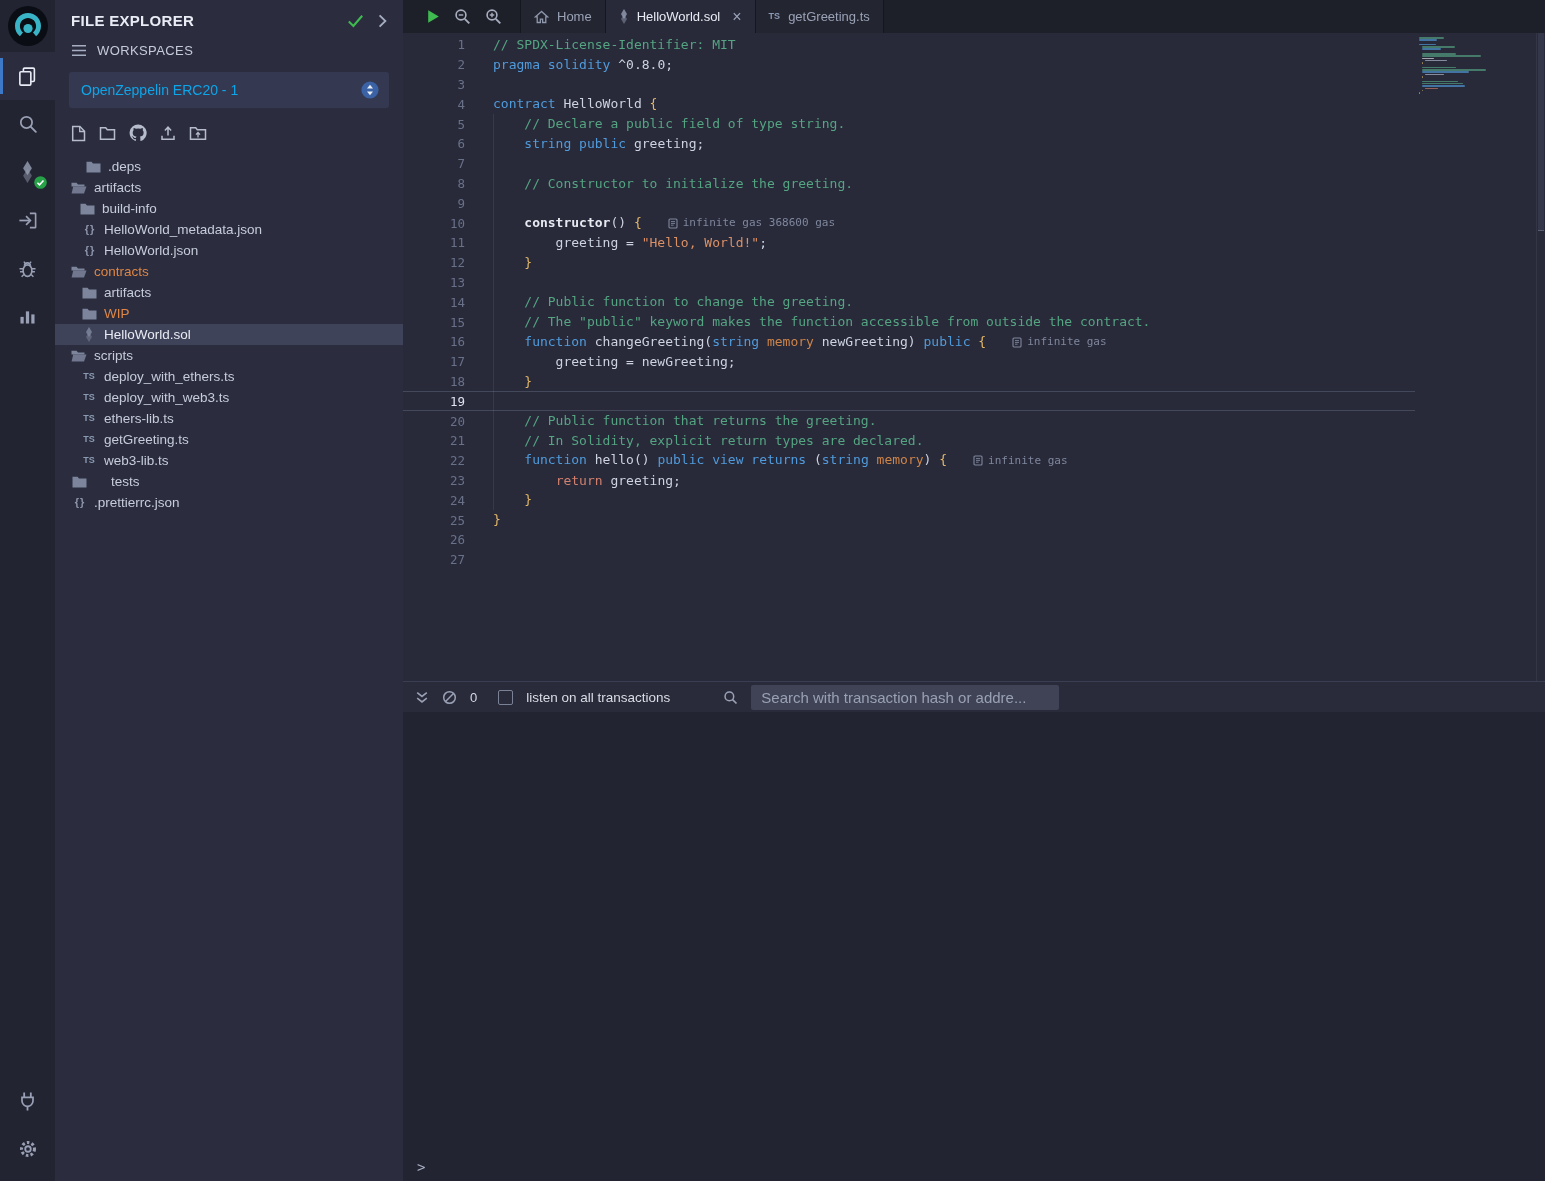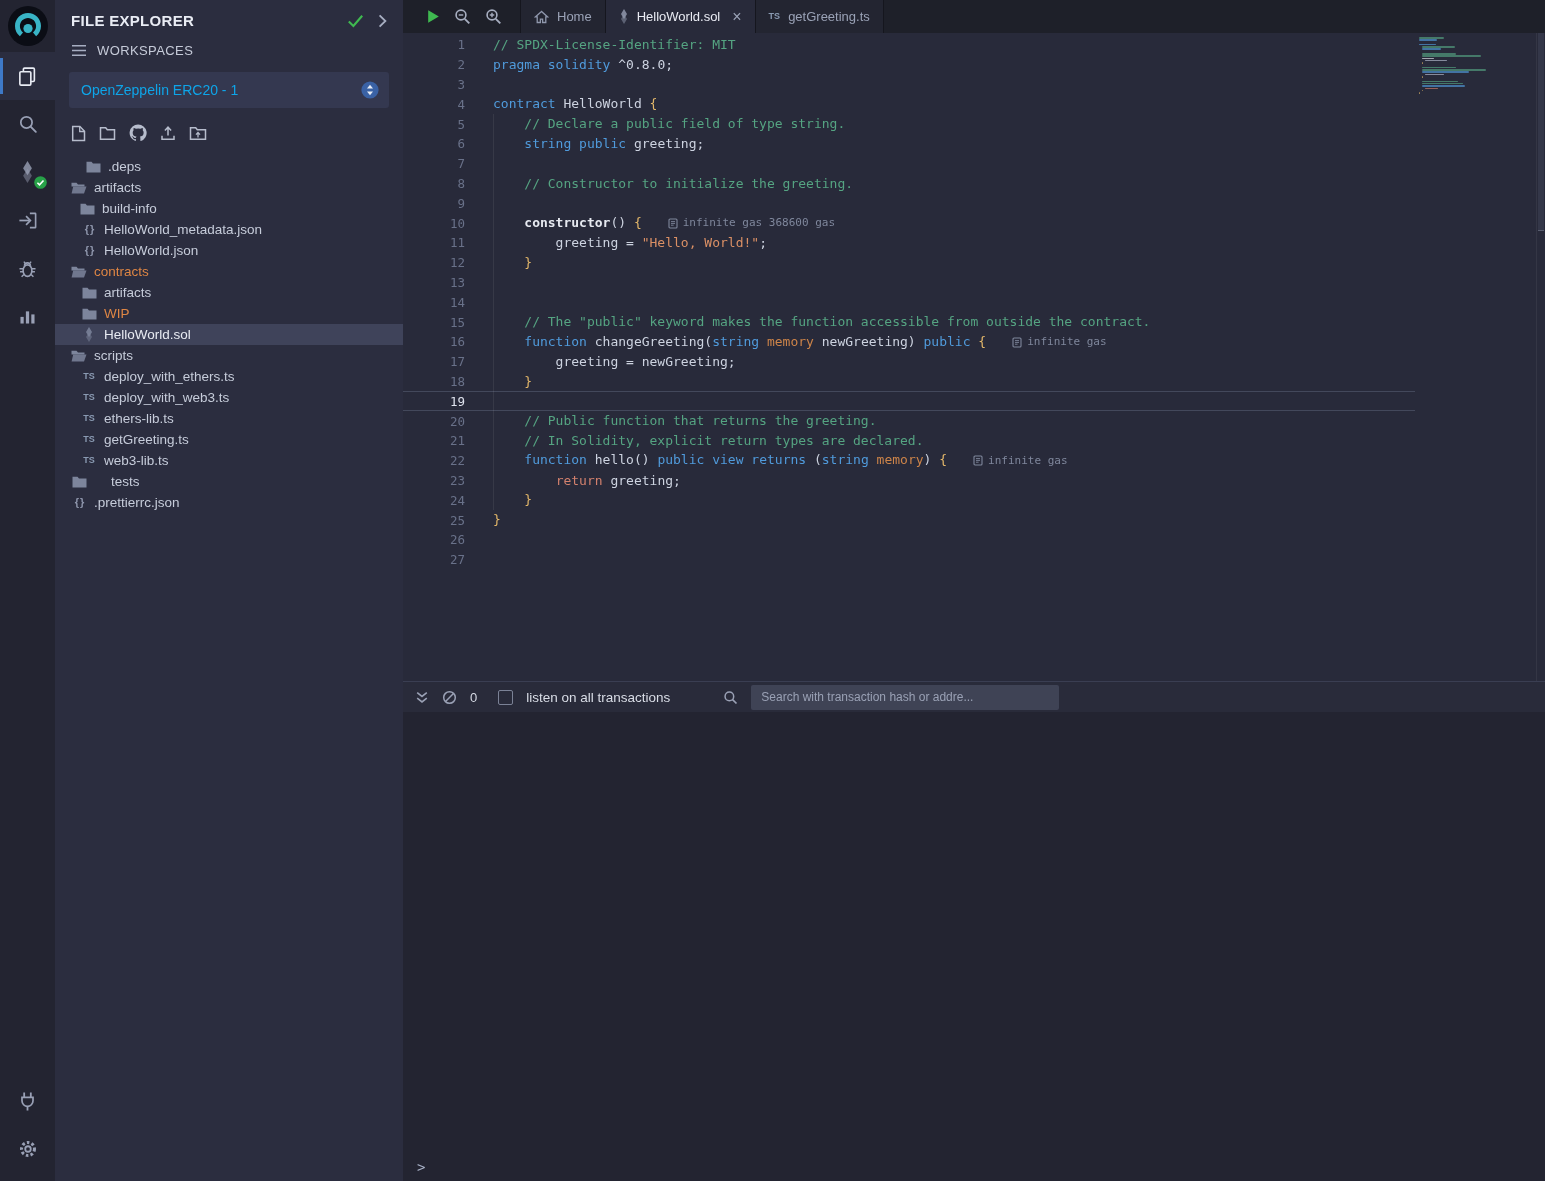--- a/index.html
+++ b/index.html
@@ -75,21 +75,21 @@
 .scrollbar{position:absolute;top:0;right:0;width:9px;height:100%;border-left:1px solid rgba(255,255,255,.06)}
 .sb-thumb{position:absolute;top:0;left:1px;right:1px;height:198px;background:rgba(170,180,205,.10);border-bottom:1px solid rgba(200,210,230,.25)}
 
 
 .terminal-bar{height:31px;background:#292b3a;border-top:1px solid #3a3e52;display:flex;align-items:center;padding:0 12px;gap:13px;flex-shrink:0;color:#9aa1b5}
 .tb-btn{line-height:0;cursor:pointer}
 .tb-count{font-size:13px;color:#d6dae4}
 .tb-check{width:15px;height:15px;border:1.5px solid #7b8296;border-radius:2px;margin-left:8px;cursor:pointer;flex-shrink:0}
 .tb-label{font-size:13.5px;color:#d9dde6}
 .tb-search-ic{line-height:0;margin-left:40px}
-.tb-input{width:308px;height:25px;background:#3f4355;border:none;border-radius:2px;padding:0 10px;color:#d6dae4;font-size:12px;font-family:inherit;outline:none}
+.tb-input{width:308px;height:25px;background:#3f4355;border:none;border-radius:2px;padding:0 10px;color:#d6dae4;font-size:15px;font-family:inherit;outline:none}
 .tb-input::placeholder{color:#9aa1b5}
 .terminal-body{height:469px;flex-shrink:0;background:#232431;position:relative}
 .prompt{position:absolute;left:14px;bottom:6px;font-family:"DejaVu Sans Mono","Liberation Mono",monospace;font-size:14px;color:#a9b2c8}
 </style>
 </head>
 <body>
 
 <div class="app">
 
   <aside class="iconbar">
@@ -424,20 +424,21 @@
           <div class="code-line">
             <span class="ln">12</span>
             <span class="ltxt"><span class="tok-pl">    </span><span class="tok-br">}</span></span>
           </div>
           <div class="code-line">
             <span class="ln">13</span>
             <span class="ltxt"></span>
           </div>
           <div class="code-line">
             <span class="ln">14</span>
+            <span class="ltxt"><span class="tok-pl">    </span><span class="tok-com">// Public function to change the greeting.</span></span>
           </div>
           <div class="code-line">
             <span class="ln">15</span>
             <span class="ltxt"><span class="tok-pl">    </span><span class="tok-com">// The "public" keyword makes the function accessible from outside the contract.</span></span>
           </div>
           <div class="code-line">
             <span class="ln">16</span>
             <span class="ltxt"><span class="tok-pl">    </span><span class="tok-kw">function</span><span class="tok-pl"> changeGreeting(</span><span class="tok-kw">string</span><span class="tok-pl"> </span><span class="tok-orn">memory</span><span class="tok-pl"> newGreeting) </span><span class="tok-kw">public</span><span class="tok-pl"> </span><span class="tok-br">{</span><span class="gas"><span class="gas-ic"><svg width="10" height="11" viewBox="0 0 10 11">
                     <rect x="1" y="1" width="8" height="9" rx="1" fill="none" stroke="currentColor" stroke-width="1.1"></rect>
                     <path d="M3 3.6h4M3 5.4h4M3 7.2h2.6" stroke="currentColor" stroke-width=".9"></path>

